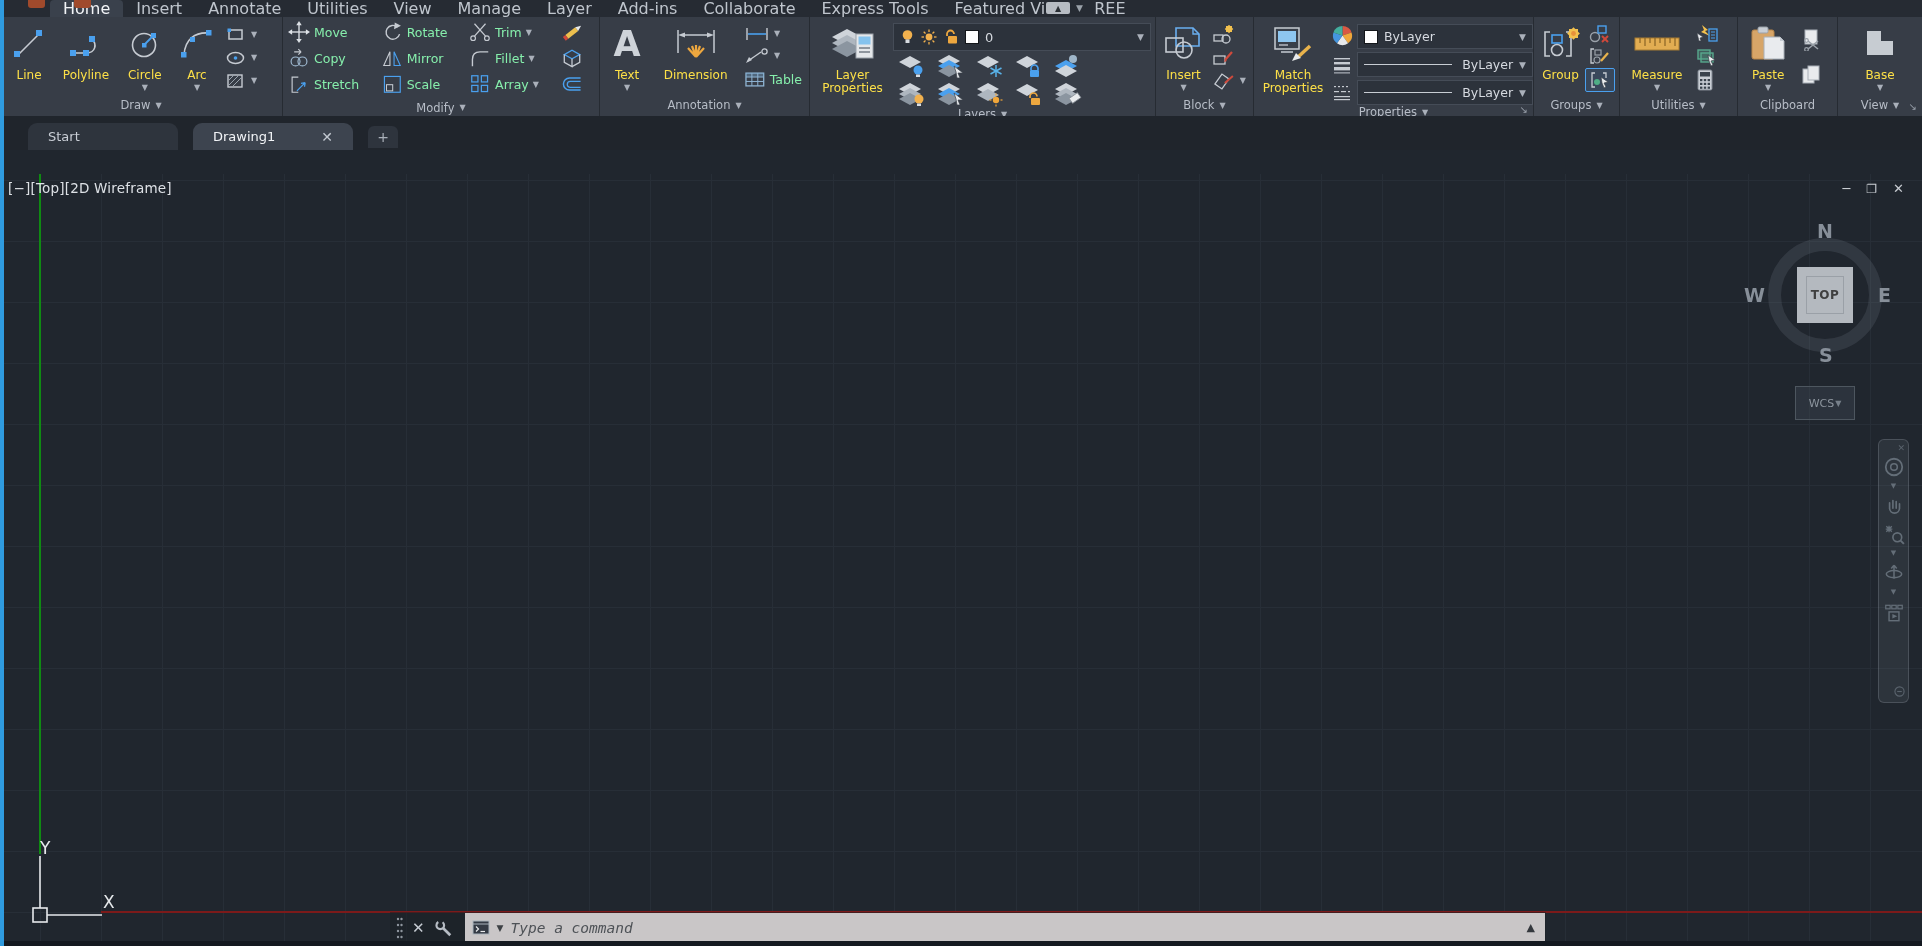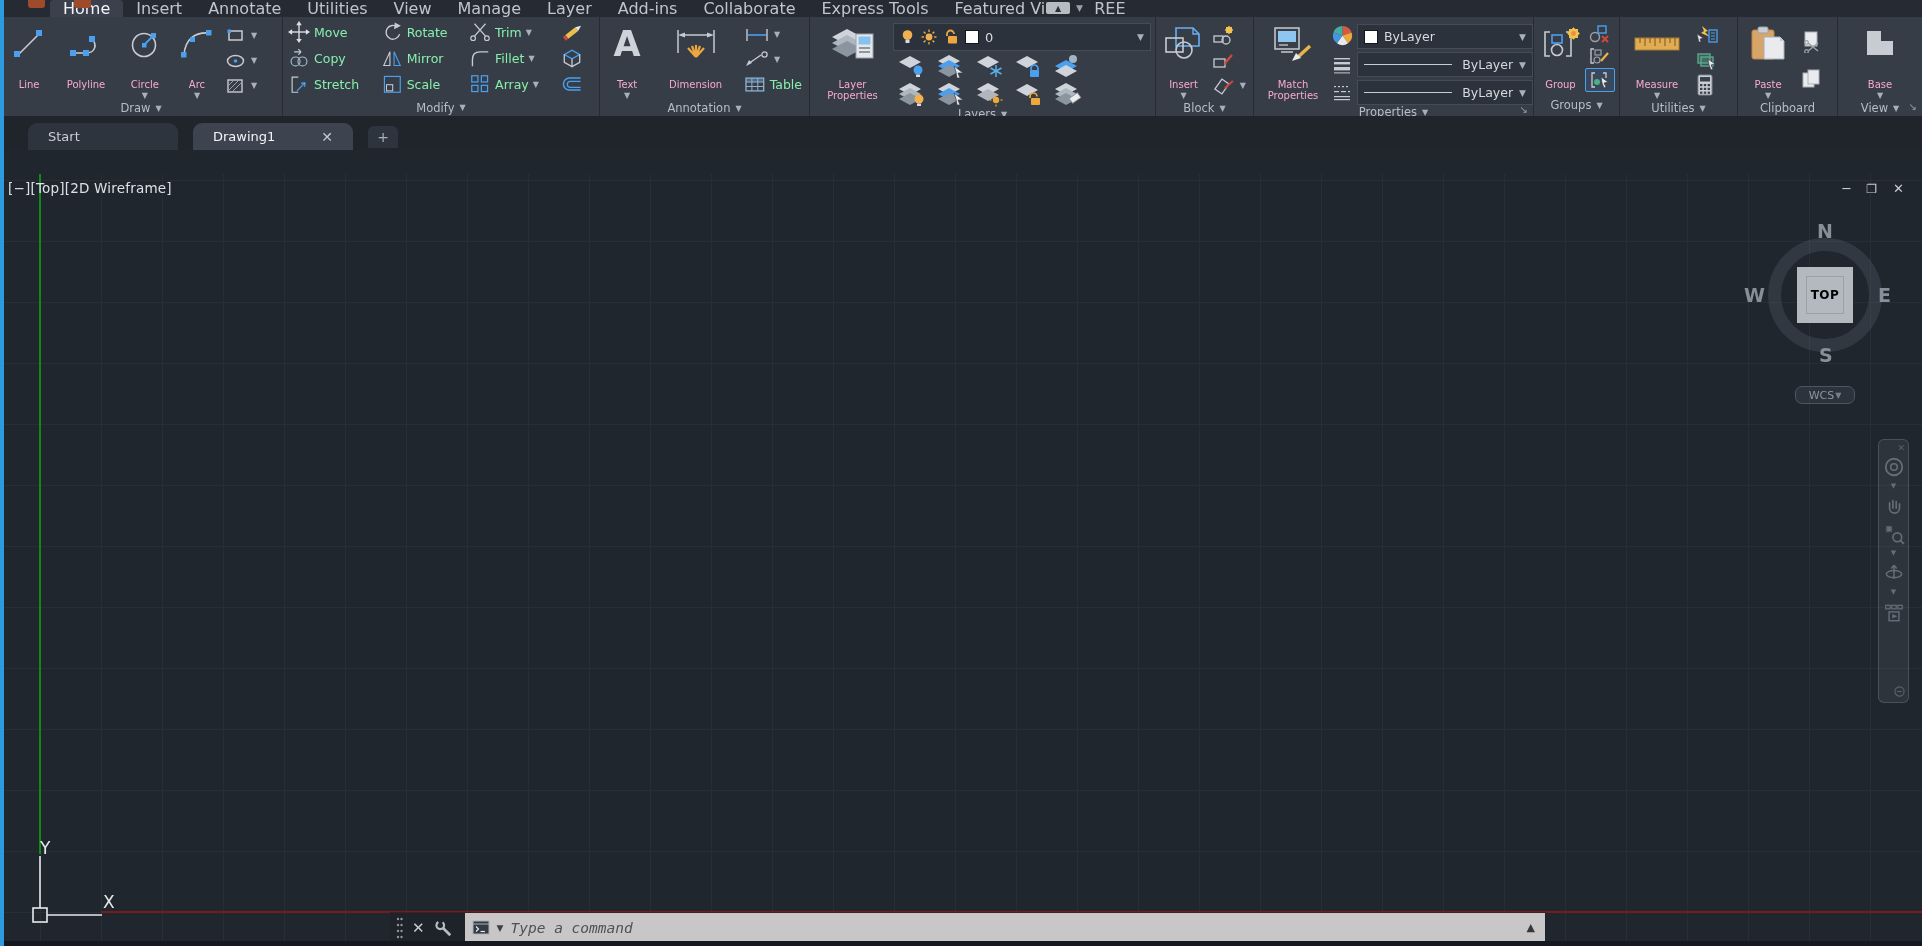--- a/index.html
+++ b/index.html
@@ -23,21 +23,21 @@
   .ribbon { height:99px; background:#373d47; display:flex; }
   .rp { display:flex; flex-direction:column; border-right:1px solid #262b32; }
   .rp-body { flex:1; display:flex; padding:4px 4px 0 4px; gap:2px; }
   .rp-label { height:22px; display:flex; align-items:center; justify-content:center; gap:5px;
     color:#b7bdc7; font-size:11.5px; position:relative; }
   .rp-label .car { font-size:8px; color:#aab0ba; }
   .launcher { position:absolute; right:5px; bottom:4px; color:#9aa1ab; font-size:10px; }
 
   .bigbtn { display:flex; flex-direction:column; align-items:center; justify-content:flex-start; padding-top:2px; }
   .bigbtn .ic { height:42px; display:flex; align-items:center; justify-content:center; }
-  .blabel { font-size:10px; color:#f9a8d4; text-align:center; line-height:1.12; margin-top:14px; }
+  .blabel { font-size:12px; color:#fde047; text-align:center; line-height:1.12; margin-top:4px; }
   .bcaret { font-size:8px; color:#aab0ba; margin-top:1px; }
 
   .scol { display:flex; flex-direction:column; justify-content:space-around; padding:2px 0; }
   .srow { display:flex; align-items:center; gap:4px; padding:1px 3px; }
   .srow .slabel { font-size:12.5px; color:#86efac; white-space:nowrap; }
   .srow .car { font-size:8px; color:#aab0ba; }
   .mgrid { display:grid; grid-template-rows:repeat(3,1fr); grid-auto-flow:column; column-gap:8px; padding:3px 2px; }
   .hl { border:1px solid #4aa0ee; background:rgba(74,160,238,.12); border-radius:2px; }
 
   
@@ -80,24 +80,24 @@
 
   .axis-green { position:absolute; left:39px; top:0; width:2px; height:680px; background:#0f8a12; }
   .axis-red { position:absolute; left:101px; top:737px; right:0; height:2px; background:#7c1a1a; }
 
   
   .vc-ring { position:absolute; left:1768px; top:64px; width:114px; height:114px; border-radius:50%;
     border:13px solid rgba(170,180,192,.13); }
   .vc-face { position:absolute; left:1797px; top:93px; width:56px; height:56px; background:#b4b9bf;
     display:flex; align-items:center; justify-content:center; }
   .vc-face .inner { width:38px; height:38px; border:1px solid #9aa0a7; display:flex; align-items:center; justify-content:center;
-    color:#000000; font-size:12px; font-weight:bold; letter-spacing:.5px; }
+    color:#404040; font-size:12px; font-weight:bold; letter-spacing:.5px; }
   .vc-l { position:absolute; color:#878f99; font-size:19px; font-weight:bold; }
-  .wcs { position:absolute; left:1795px; top:212px; width:60px; height:18px; border:1px solid #4d565f;
-    border-radius:7px; background:rgba(70,78,88,.35); display:flex; align-items:center; justify-content:center;
+  .wcs { position:absolute; left:1795px; top:212px; width:60px; height:34px; border:1px solid #4d565f;
+    border-radius:0; background:rgba(70,78,88,.35); display:flex; align-items:center; justify-content:center;
     gap:1px; color:#8d959e; font-size:11px; }
   .wcs .car { font-size:8px; color:#77808a; }
 
   
   .navbar { position:absolute; left:1878px; top:265px; width:31px; height:264px; border-radius:6px;
     background:rgba(120,128,138,.16); border:1px solid rgba(160,168,178,.25);
     display:flex; flex-direction:column; align-items:center; padding:4px 0 2px; }
   .navbar .nx { align-self:flex-end; margin-right:3px; color:#5a636d; font-size:9px; line-height:1; }
   .navbar .ncar { color:#646e78; font-size:7px; line-height:1.6; }
   .navbar .nit { display:flex; align-items:center; justify-content:center; padding:3px 0; }

